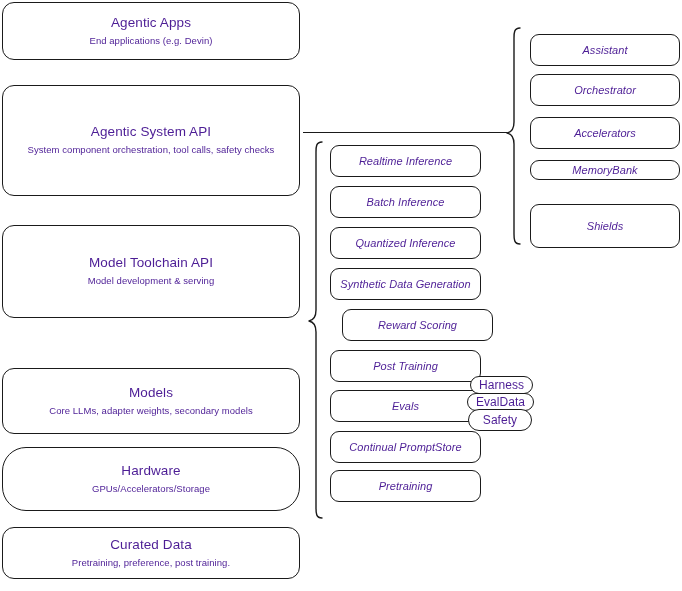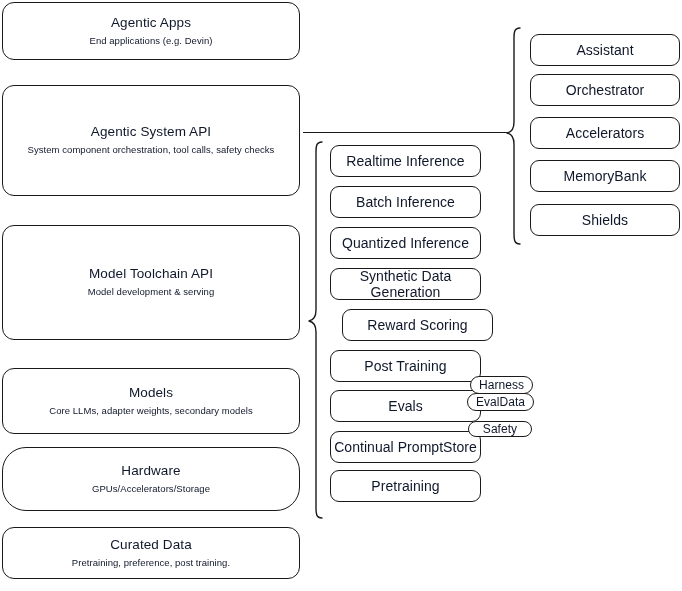--- a/index.html
+++ b/index.html
@@ -18,40 +18,41 @@
   .node {
     position: absolute;
     box-sizing: border-box;
     border: 1.4px solid #1a1a1a;
     background: #ffffff;
     display: flex;
     flex-direction: column;
     align-items: center;
     justify-content: center;
     text-align: center;
-    color: #0f172a;
+    color: #4c1d95;
   }
   .layer {
     border-radius: 12px;
   }
   .layer .title {
     font-size: 13.5px;
     line-height: 1.25;
     letter-spacing: 0.1px;
   }
   .layer .subtitle {
     font-size: 9.5px;
     line-height: 1.3;
     margin-top: 3px;
     letter-spacing: 0.05px;
   }
   .cap {
     border-radius: 9px;
-    font-size: 14px;
+    font-size: 11px;
     letter-spacing: 0.05px;
+    font-style: italic;
   }
   .pill {
     border-radius: 999px;
     font-size: 12px;
     letter-spacing: 0.05px;
     z-index: 5;
   }
   .connector {
     position: absolute;
     background: #1a1a1a;
@@ -73,21 +74,21 @@
   <div class="node layer" style="left:2px; top:2px; width:298px; height:58px;">
     <div class="title">Agentic Apps</div>
     <div class="subtitle">End applications (e.g. Devin)</div>
   </div>
 
   <div class="node layer" style="left:2px; top:85px; width:298px; height:111px;">
     <div class="title">Agentic System API</div>
     <div class="subtitle">System component orchestration, tool calls, safety checks</div>
   </div>
 
-  <div class="node layer" style="left:2px; top:225px; width:298px; height:115px;">
+  <div class="node layer" style="left:2px; top:225px; width:298px; height:93px;">
     <div class="title">Model Toolchain API</div>
     <div class="subtitle">Model development &amp; serving</div>
   </div>
 
   <div class="node layer" style="left:2px; top:368px; width:298px; height:66px;">
     <div class="title">Models</div>
     <div class="subtitle">Core LLMs, adapter weights, secondary models</div>
   </div>
 
   <div class="node layer" style="left:2px; top:447px; width:298px; height:64px;border-radius:24px;">
@@ -135,39 +136,39 @@
   <div class="node cap" style="left:330px; top:470px; width:151px; height:32px;">
     <span>Pretraining</span>
   </div>
 
   <div class="node pill" style="left:470px; top:376px; width:63px; height:18px;align-items:center;">
     <span>Harness</span>
   </div>
   <div class="node pill" style="left:467px; top:393px; width:67px; height:18px;">
     <span>EvalData</span>
   </div>
-  <div class="node pill" style="left:468px; top:409px; width:64px; height:16px;margin-top:12px;">
+  <div class="node pill" style="left:468px; top:409px; width:64px; height:22px;">
     <span>Safety</span>
   </div>
 
   <div class="brace" style="left:504px; top:26px; width:18px; height:220px;">
     <svg width="18" height="220" viewBox="0 0 18 220" fill="none" xmlns="http://www.w3.org/2000/svg">
       <path d="M16 2 C10 2, 10 7, 10 12 L10 96 C10 103, 8 106, 3 107 C8 108, 10 111, 10 118 L10 208 C10 213, 10 218, 16 218" stroke="#1a1a1a" stroke-width="1.4" fill="none" stroke-linecap="round" stroke-linejoin="round"></path>
     </svg>
   </div>
 
   <div class="node cap" style="left:530px; top:34px; width:150px; height:32px;">
     <span>Assistant</span>
   </div>
   <div class="node cap" style="left:530px; top:74px; width:150px; height:32px;">
     <span>Orchestrator</span>
   </div>
   <div class="node cap" style="left:530px; top:117px; width:150px; height:32px;">
     <span>Accelerators</span>
   </div>
-  <div class="node cap" style="left:530px; top:160px; width:150px; height:32px;">
+  <div class="node cap" style="left:530px; top:160px; width:150px; height:20px;">
     <span>MemoryBank</span>
   </div>
-  <div class="node cap" style="left:530px; top:204px; width:150px; height:32px;">
+  <div class="node cap" style="left:530px; top:204px; width:150px; height:44px;">
     <span>Shields</span>
   </div>
 
 </div>
 
 </body></html>

